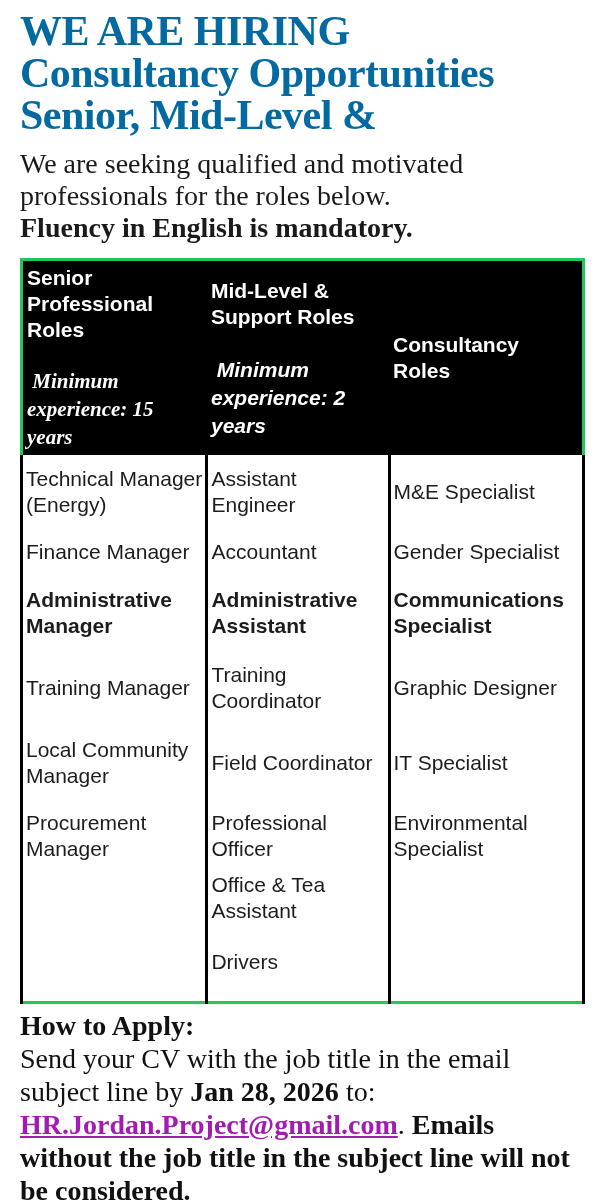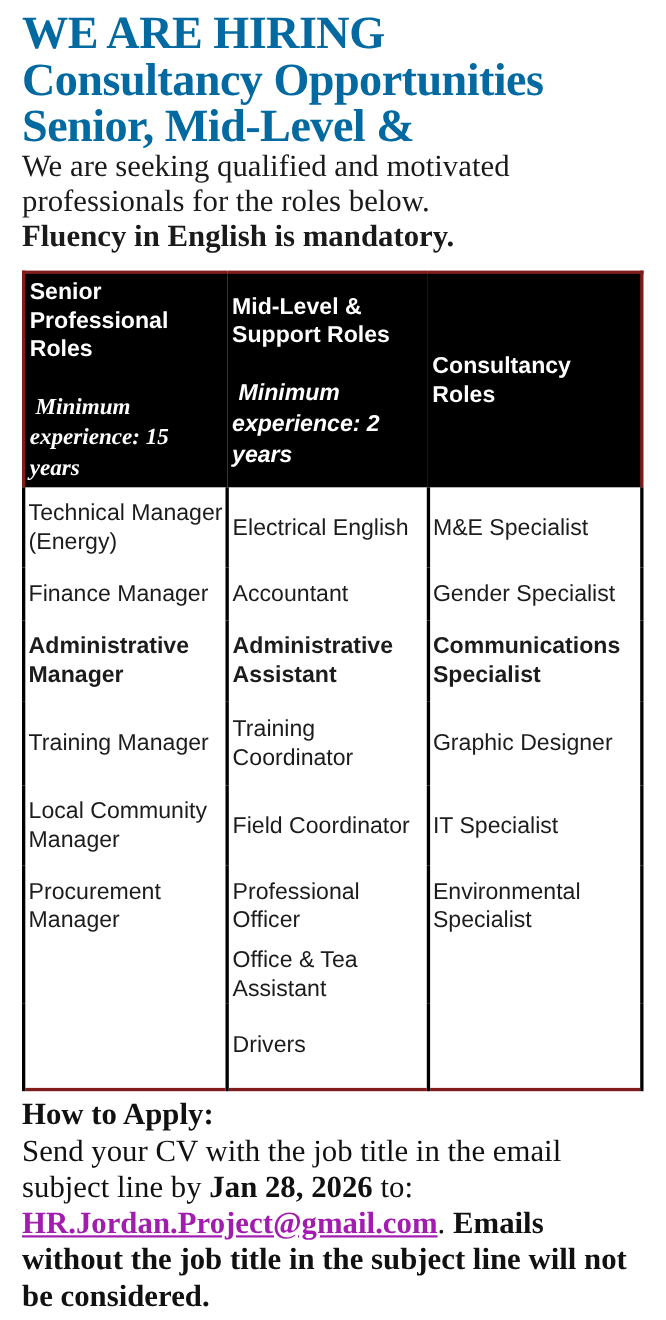--- a/index.html
+++ b/index.html
@@ -16,33 +16,34 @@
   .title {
     font-weight: bold;
     font-size: 42px;
     line-height: 42px;
     letter-spacing: -0.5px;
     color: #0369a1;
   }
 
   
   .intro {
+    margin-top: 12px;
     font-size: 28px;
     line-height: 32px;
     color: #1a1a1a;
   }
   .intro .bold-note { font-weight: bold; }
 
   
   table.roles {
     margin-top: 14px;
     width: 565px;
     border-collapse: collapse;
     table-layout: fixed;
-    border: 3px solid #7f1d1d;
+    border: 3px solid #22c55e;
     font-family: "Liberation Sans", sans-serif;
   }
   col.c1 { width: 33%; }
   col.c2 { width: 32.4%; }
   col.c3 { width: 34.6%; }
 
   thead th {
     background: #000;
     color: #fff;
     font-size: 21px;
@@ -131,21 +132,21 @@
           <div class="th-exp"> Minimum experience: 2 years</div>
         </th>
         <th class="consult">
           <div class="th-title">Consultancy Roles</div>
         </th>
       </tr>
     </thead>
     <tbody>
       <tr>
         <td>Technical Manager (Energy)</td>
-        <td>Electrical English</td>
+        <td>Assistant Engineer</td>
         <td>M&amp;E Specialist</td>
       </tr>
       <tr>
         <td>Finance Manager</td>
         <td>Accountant</td>
         <td>Gender Specialist</td>
       </tr>
       <tr>
         <td>Administrative Manager</td>
         <td>Administrative Assistant</td>

